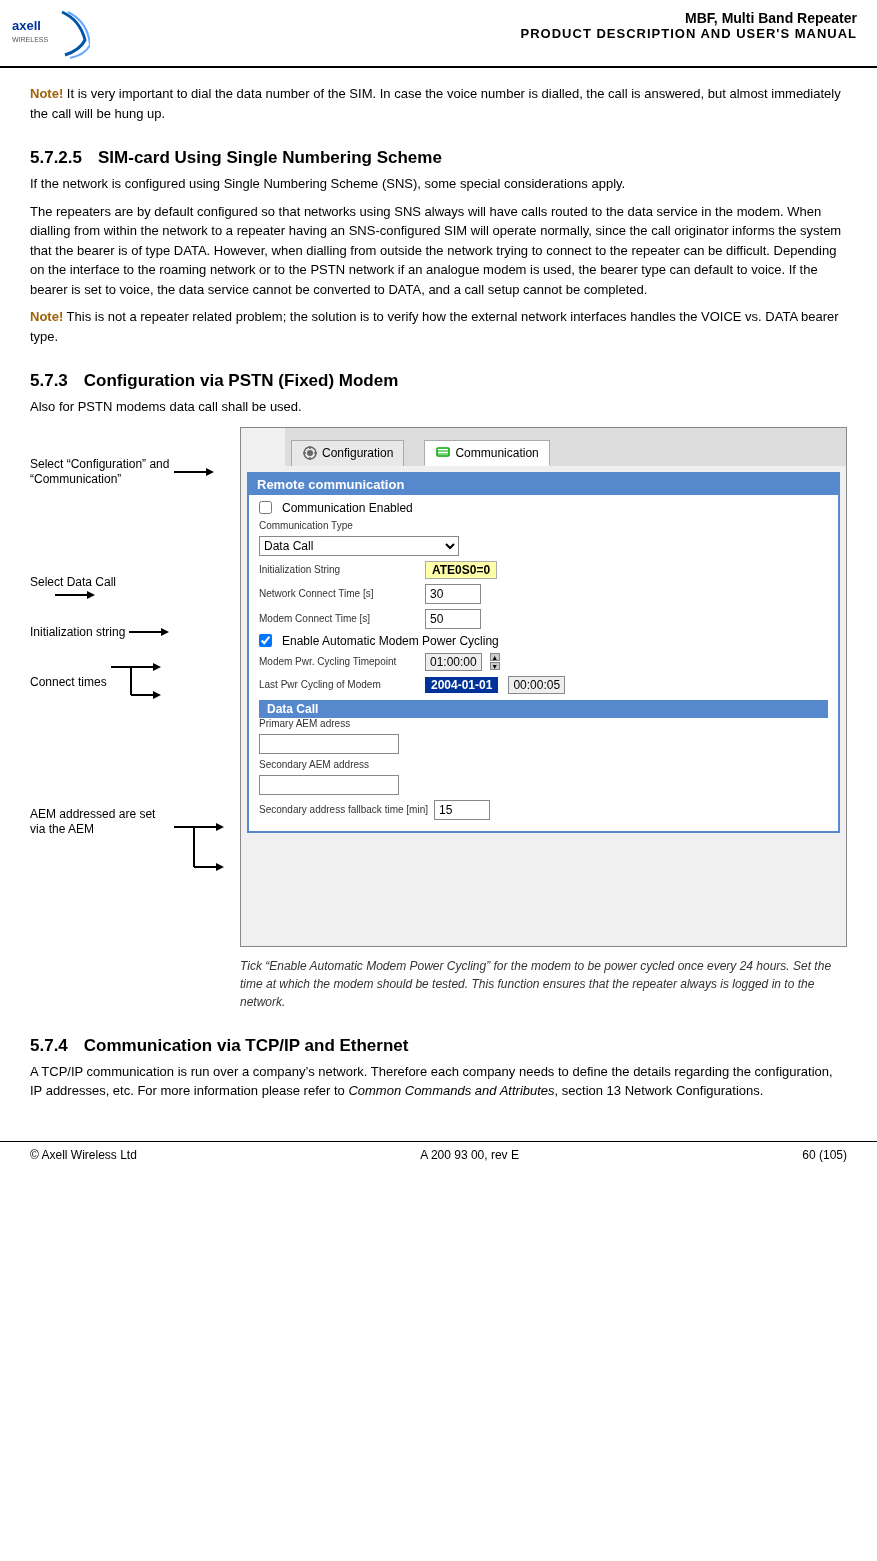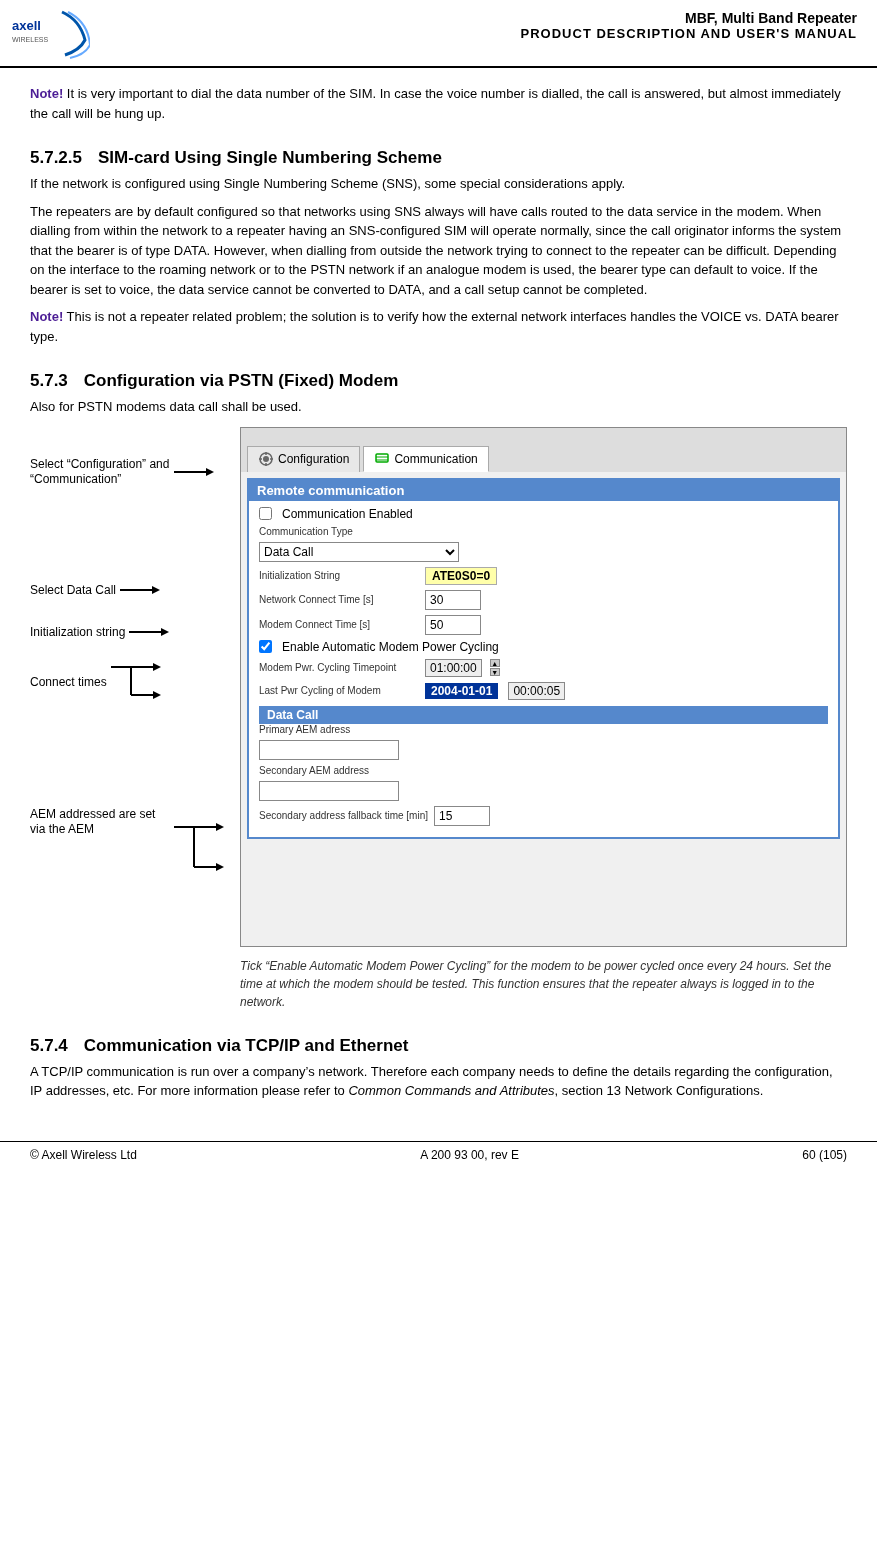--- a/index.html
+++ b/index.html
@@ -43,21 +43,21 @@
     .content {
       padding: 16px 30px 10px 30px;
     }
     .note {
       margin-bottom: 10px;
       font-size: 13px;
       line-height: 1.5;
     }
     .note-bold {
       font-weight: bold;
-      color: #4c1d95;
+      color: #a16207;
     }
     h2 {
       font-size: 17px;
       font-weight: bold;
       margin: 14px 0 6px 0;
     }
     h2.section-heading {
       display: flex;
       align-items: flex-end;
       gap: 16px;
@@ -79,23 +79,24 @@
       gap: 0;
     }
     .screenshot-box {
       border: 1px solid #888;
       background: #f0f0f0;
       flex: 1;
       padding: 0;
     }
     .tab-bar {
       display: flex;
-      gap: 3px;
-      padding: 18px 6px 0 6px;
+      gap: 20px;
+      padding: 12px 6px 0 6px;
       background: #ddd;
+      margin-left: 44px;
     }
     .tab {
       display: flex;
       align-items: center;
       gap: 4px;
       padding: 4px 10px;
       font-size: 12px;
       border: 1px solid #aaa;
       border-bottom: none;
       background: #e8e8e8;
@@ -282,21 +283,21 @@
       <div style="width:210px; flex-shrink:0; position:relative; min-height:520px;">
 
         <div style="position:absolute; top:30px; left:0; display:flex; align-items:center;">
           <span style="font-size:12px; max-width:140px; line-height:1.3;">Select “Configuration” and “Communication”</span>
           <svg width="40" height="12" viewBox="0 0 40 12" style="margin-left:4px;">
             <line x1="0" y1="6" x2="32" y2="6" stroke="#000" stroke-width="2"></line>
             <polygon points="32,2 40,6 32,10" fill="#000"></polygon>
           </svg>
         </div>
 
-        <div style="position:absolute; top:156px; left:0; display:flex; align-items:center;">
+        <div style="position:absolute; top:148px; left:0; display:flex; align-items:center;flex-direction:column;">
           <span style="font-size:12px;">Select Data Call</span>
           <svg width="40" height="12" viewBox="0 0 40 12" style="margin-left:4px;">
             <line x1="0" y1="6" x2="32" y2="6" stroke="#000" stroke-width="2"></line>
             <polygon points="32,2 40,6 32,10" fill="#000"></polygon>
           </svg>
         </div>
 
         <div style="position:absolute; top:198px; left:0; display:flex; align-items:center;">
           <span style="font-size:12px;">Initialization string</span>
           <svg width="40" height="12" viewBox="0 0 40 12" style="margin-left:4px;">

